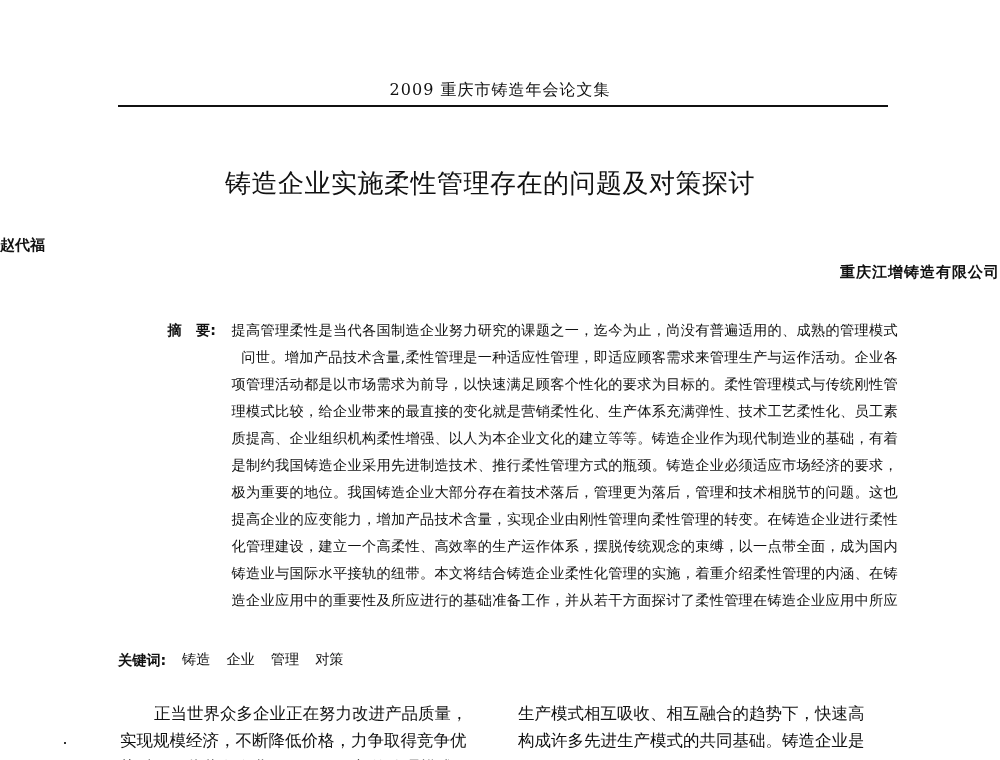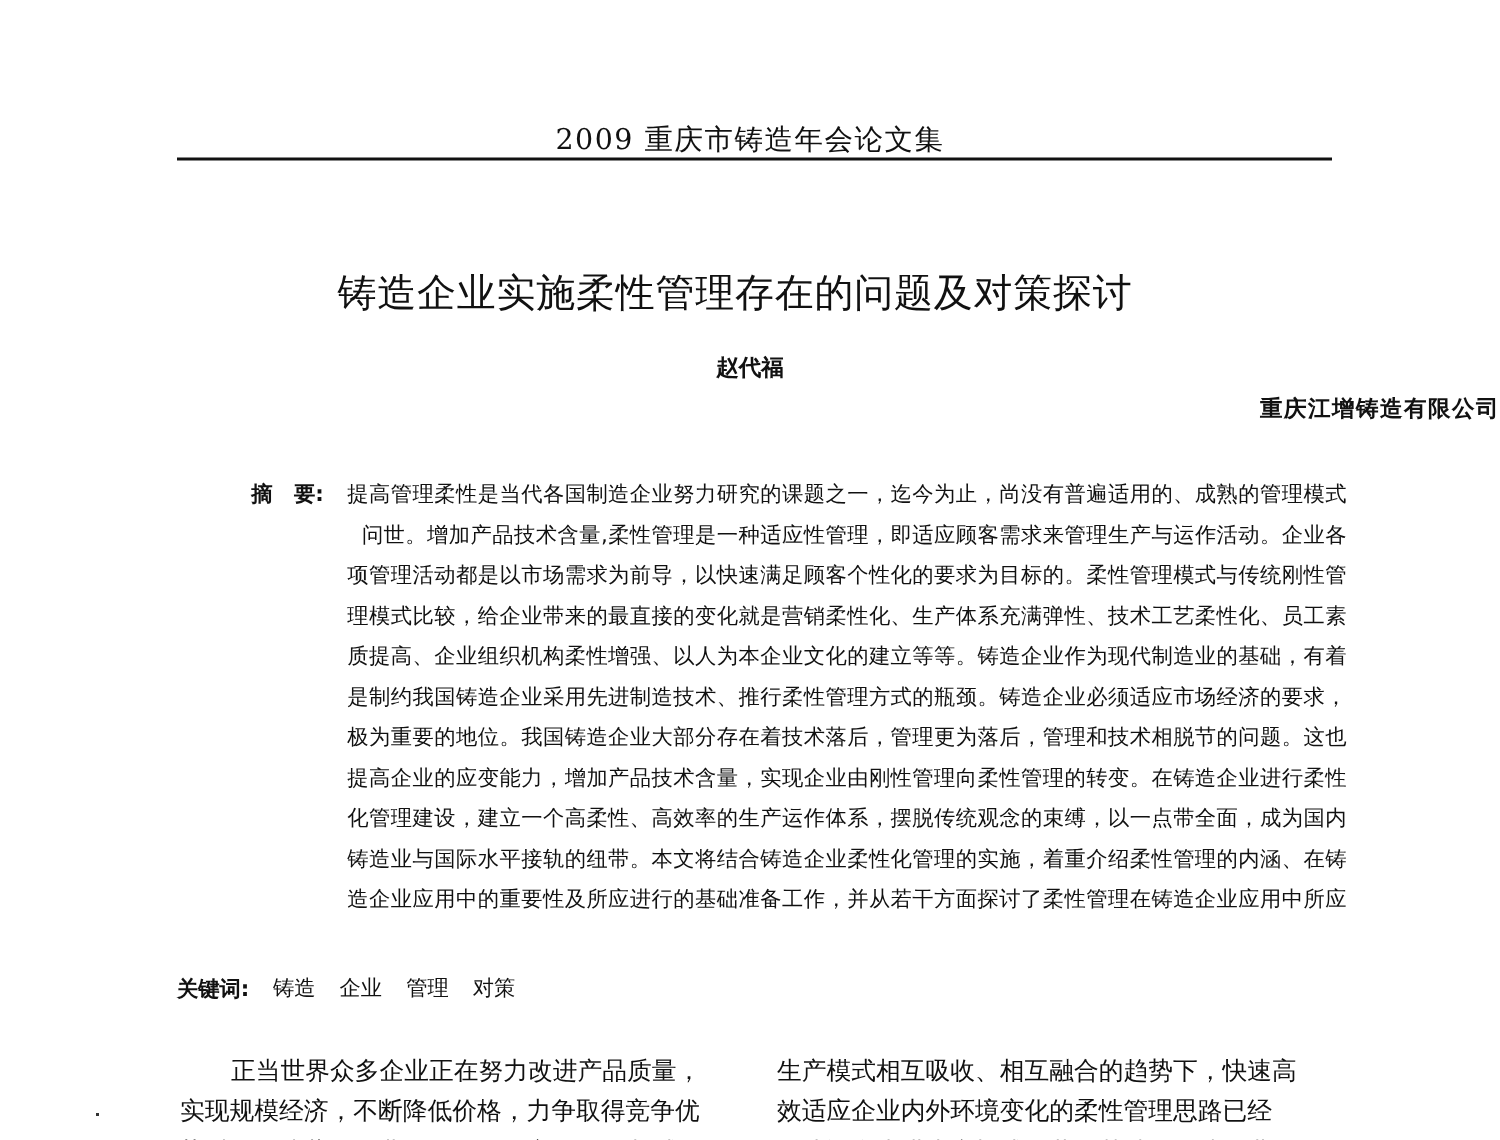--- a/index.html
+++ b/index.html
@@ -1,20 +1,20 @@
 <!DOCTYPE html>
 <html><head>
 <meta charset="utf-8">
 <style>
   html, body { margin:0; padding:0; background:#ffffff; }
   body { width:1000px; height:760px; overflow:hidden; position:relative; color:#111; font-family:"DejaVu Serif", serif; }
-  .running-head { position:absolute; left:0; width:1000px; top:80px; text-align:center; font-size:19px; letter-spacing:1px; font-family:"DejaVu Serif", serif; }
+  .running-head { position:absolute; left:0; width:1000px; top:80px; text-align:center; font-size:16px; letter-spacing:1px; font-family:"DejaVu Serif", serif; }
   .head-rule { position:absolute; left:118px; width:770px; top:105px; height:0; border-top:2px solid #111; }
-  .title { position:absolute; left:0; width:980px; top:166px; text-align:center; font-family:"DejaVu Sans", sans-serif; font-size:26px; letter-spacing:0.5px;margin-top:12px; }
-  .author { position:absolute; left:0; width:1000px; top:236px; text-align:center; font-size:15px; font-weight:bold; }
+  .title { position:absolute; left:0; width:980px; top:166px; text-align:center; font-family:"DejaVu Sans", sans-serif; font-size:26px; letter-spacing:0.5px; }
+  .author { position:absolute; left:0; width:1000px; top:236px; text-align:left; font-size:15px; font-weight:bold; }
   .affil { position:absolute; left:0; width:1000px; top:263px; text-align:right; font-size:15px; font-weight:bold; letter-spacing:1px; }
   .abstract { position:absolute; left:118px; top:317px; width:780px; font-family:"DejaVu Sans", sans-serif; font-size:14.2px; }
   .abs-row { display:flex; height:27px; line-height:27px; white-space:nowrap;justify-content:flex-end; }
   .abs-label { width:64px; font-weight:bold; flex:none; }
   .abs-line { flex:none; letter-spacing:0.3px; }
   .keywords { position:absolute; left:118px; top:650px; font-family:"DejaVu Sans", sans-serif; font-size:14.2px; display:flex; line-height:20px; }
   .kw-label { width:64px; font-weight:bold; }
   .kw { margin-right:16px;font-family:Liberation Mono, monospace; }
   .col { position:absolute; top:700px; width:380px; font-family:"DejaVu Sans", sans-serif; font-size:16.5px; line-height:27px; white-space:nowrap; }
   .col.left { left:120px; }
@@ -90,15 +90,14 @@
 <div class="speck"></div>
 
 <div class="col left">
   <div class="indent">正当世界众多企业正在努力改进产品质量，</div>
   <div>实现规模经济，不断降低价格，力争取得竞争优</div>
   <div>势时，一些著名企业开始strong新的管理模式</div>
 </div>
 
 <div class="col right">
   <div>生产模式相互吸收、相互融合的趋势下，快速高</div>
-  <div>效适应企业内外环境变化的柔性管理思路已经</div>
   <div>构成许多先进生产模式的共同基础。铸造企业是</div>
 </div>
 
 </body></html>

